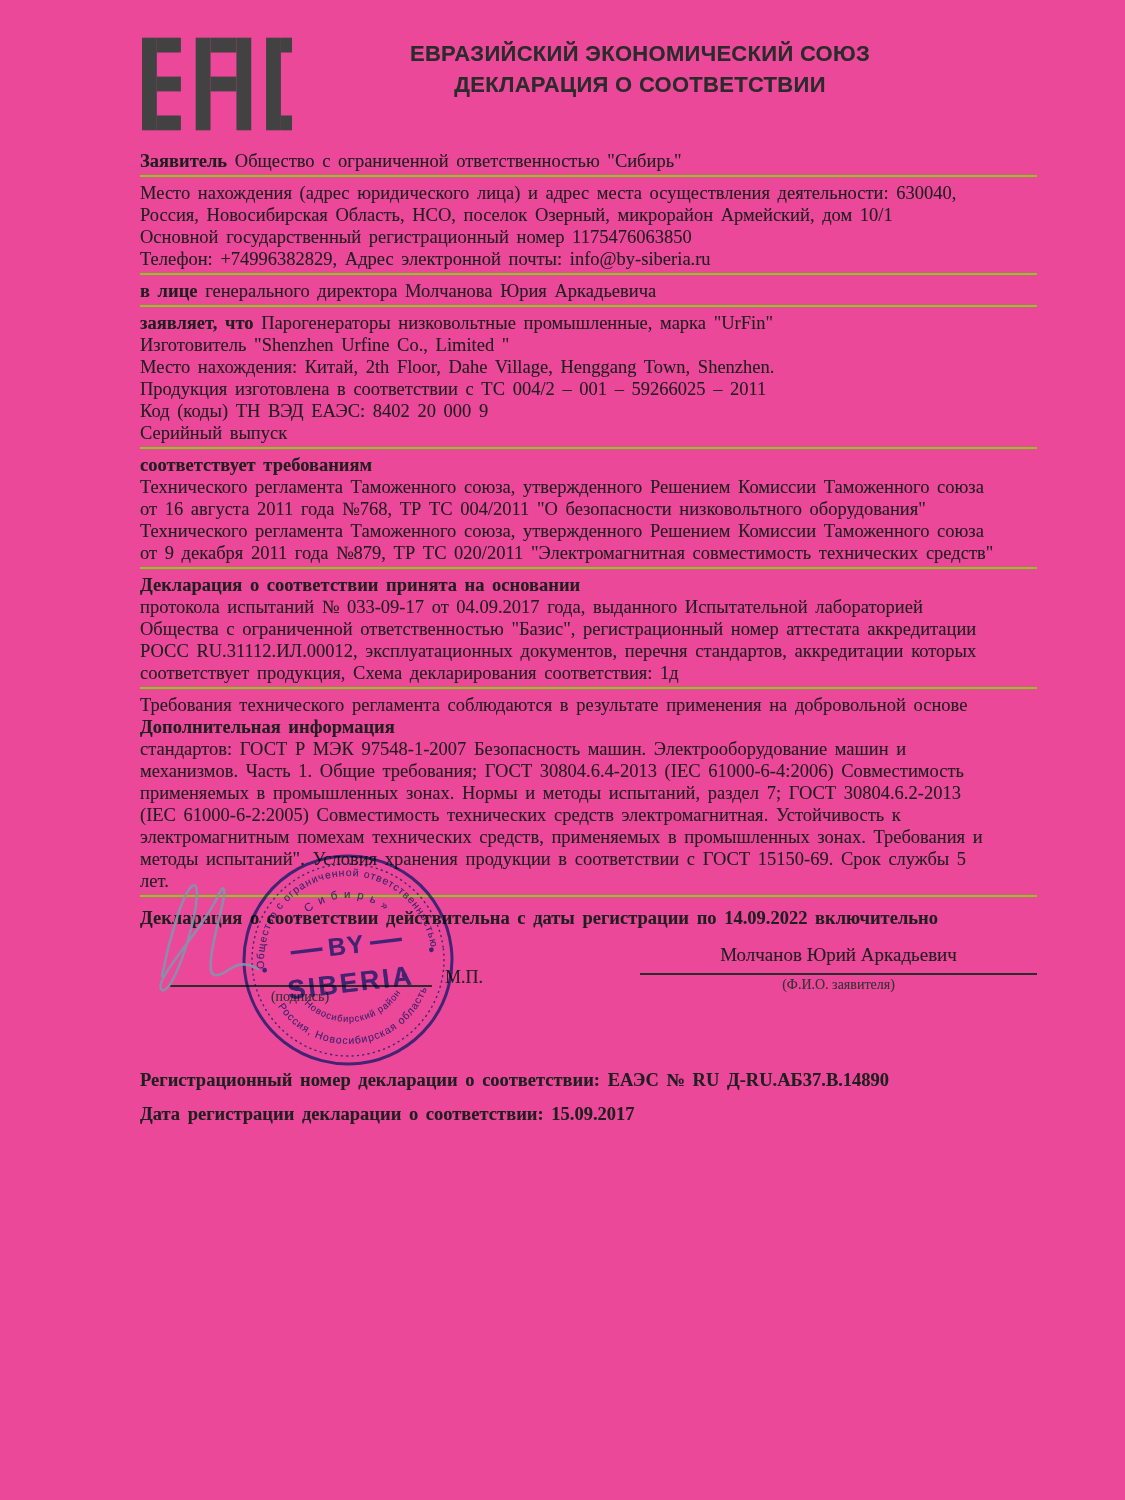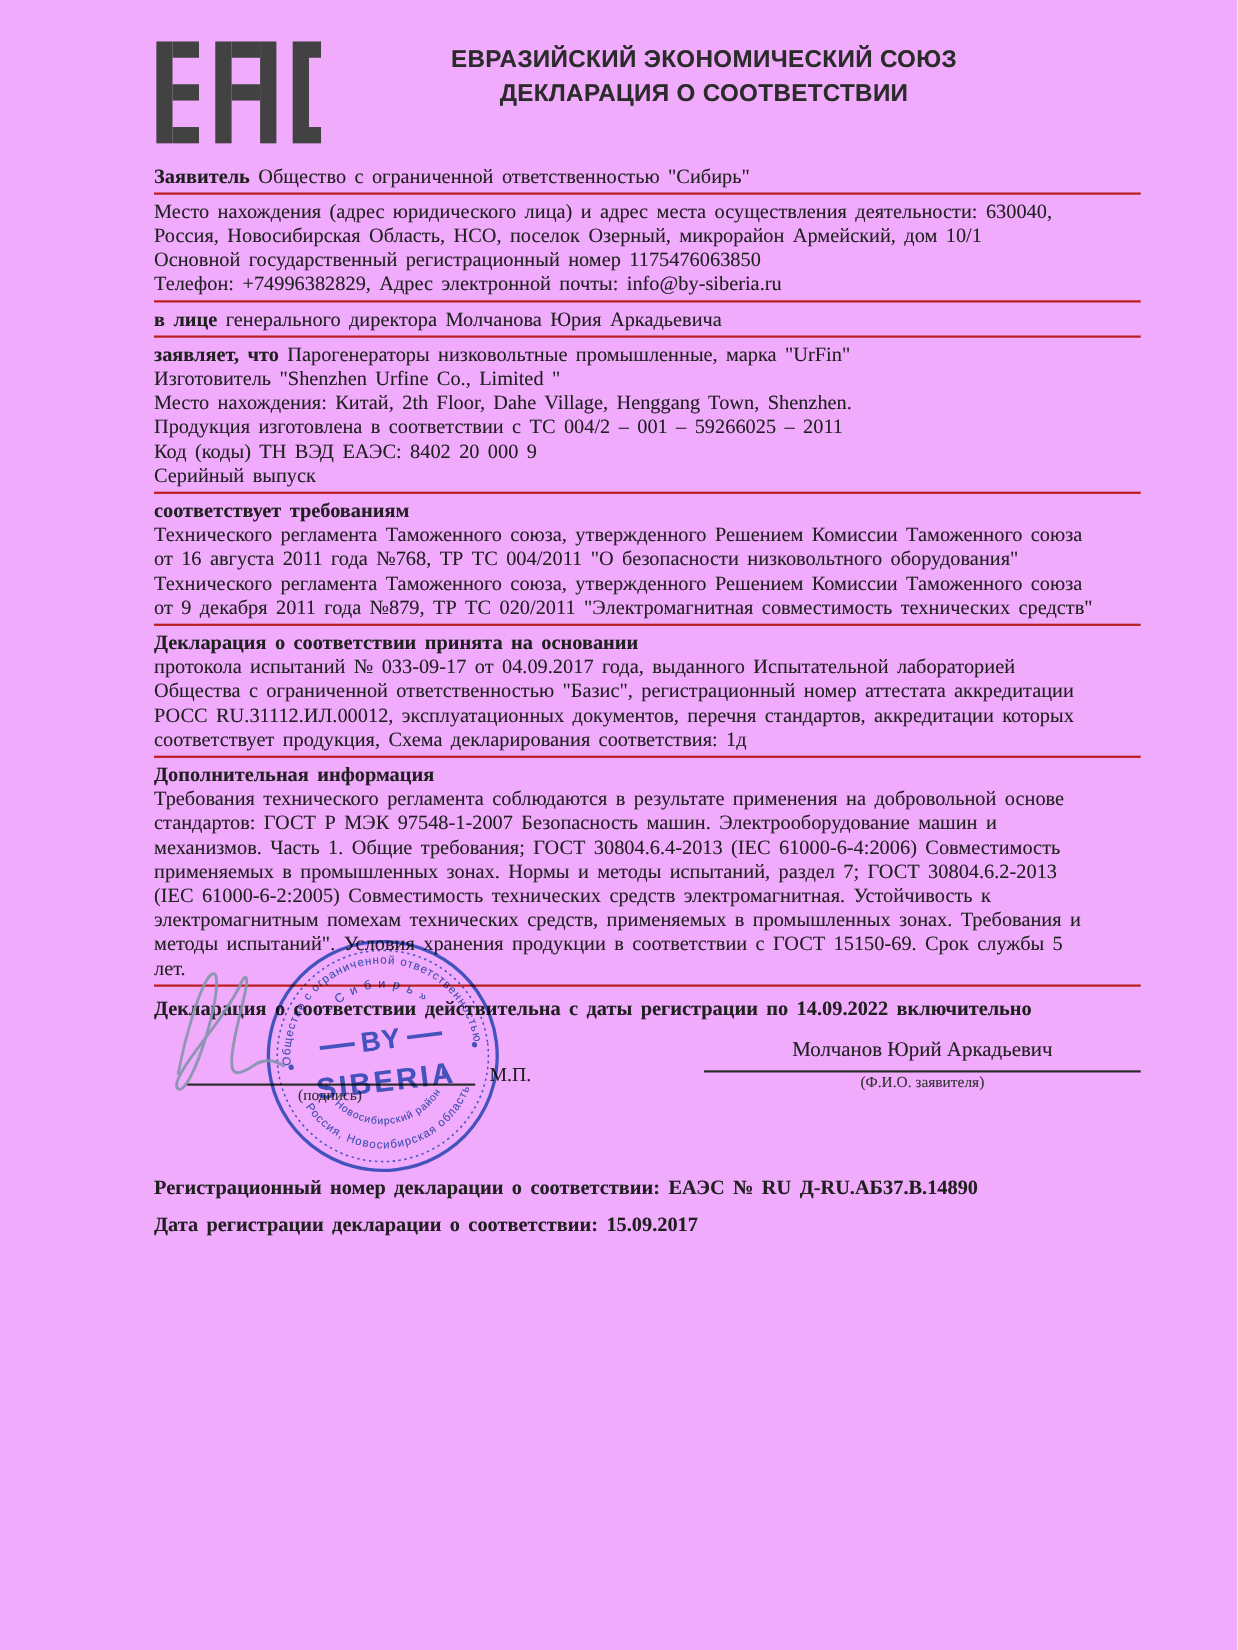--- a/index.html
+++ b/index.html
@@ -1,32 +1,32 @@
 <!DOCTYPE html>
 <html><head>
 <meta charset="utf-8">
 <style>
   html,body{margin:0;padding:0;background:#ffffff;}
   .page{
-    position:relative;width:1125px;height:1500px;background:#f0abfc;
+    position:relative;width:1125px;height:1500px;background:#ec4899;
     font-family:"Liberation Serif", serif;color:#1f1f1f;overflow:hidden;
     text-shadow:0 0 0.5px rgba(40,40,40,0.35);
   }
   
   .logo{position:absolute;left:142px;top:34px;width:150px;height:100px;}
   .title{
     position:absolute;left:350px;top:38px;width:580px;text-align:center;
     font-family:"Liberation Sans", sans-serif;font-weight:bold;font-size:22px;
     line-height:31px;color:#2b2b2b;letter-spacing:0.3px;
   }
   
   .content{position:absolute;left:140px;top:148px;width:897px;}
   .row{font-size:18.5px;line-height:22px;word-spacing:3px;}
   .b{font-weight:bold;}
-  .sec{border-bottom:2px solid #b91c1c;padding:2px 0 3px;margin-bottom:3px;}
+  .sec{border-bottom:2px solid #84cc16;padding:2px 0 3px;margin-bottom:3px;}
   .validity{margin-top:10px;font-weight:bold;}
   
   .sigzone{position:relative;height:112px;margin-top:6px;}
   .sigline{position:absolute;left:30px;top:50px;width:262px;border-bottom:2px solid #2c2c2c;}
   .siglabel{position:absolute;left:50px;top:54px;width:220px;text-align:center;font-size:14px;color:#333;}
   .mp{position:absolute;left:305px;top:32px;font-size:18px;}
   .fio{position:absolute;left:500px;top:0;width:397px;text-align:center;}
   .fioname{font-size:19px;line-height:24px;margin-top:8px;}
   .fioline{border-bottom:2px solid #2c2c2c;margin-top:6px;}
   .fiolabel{font-size:14px;color:#333;margin-top:2px;font-family:Liberation Serif, serif;}
@@ -110,22 +110,22 @@
 
     <div class="sec">
       <div class="row b">Декларация о соответствии принята на основании</div>
       <div class="row">протокола испытаний № 033-09-17 от 04.09.2017 года, выданного Испытательной лабораторией</div>
       <div class="row">Общества с ограниченной ответственностью "Базис", регистрационный номер аттестата аккредитации</div>
       <div class="row">РОСС RU.31112.ИЛ.00012, эксплуатационных документов, перечня стандартов, аккредитации которых</div>
       <div class="row">соответствует продукция, Схема декларирования соответствия: 1д</div>
     </div>
 
     <div class="sec">
+      <div class="row">Требования технического регламента соблюдаются в результате применения на добровольной основе</div>
       <div class="row b">Дополнительная информация</div>
-      <div class="row">Требования технического регламента соблюдаются в результате применения на добровольной основе</div>
       <div class="row">стандартов: ГОСТ Р МЭК 97548-1-2007 Безопасность машин. Электрооборудование машин и</div>
       <div class="row">механизмов. Часть 1. Общие требования; ГОСТ 30804.6.4-2013 (IEC 61000-6-4:2006) Совместимость</div>
       <div class="row">применяемых в промышленных зонах. Нормы и методы испытаний, раздел 7; ГОСТ 30804.6.2-2013</div>
       <div class="row">(IEC 61000-6-2:2005) Совместимость технических средств электромагнитная. Устойчивость к</div>
       <div class="row">электромагнитным помехам технических средств, применяемых в промышленных зонах. Требования и</div>
       <div class="row">методы испытаний". Условия хранения продукции в соответствии с ГОСТ 15150-69. Срок службы 5</div>
       <div class="row">лет.</div>
     </div>
 
     <div class="row validity">Декларация о соответствии действительна с даты регистрации по 14.09.2022 включительно</div>

